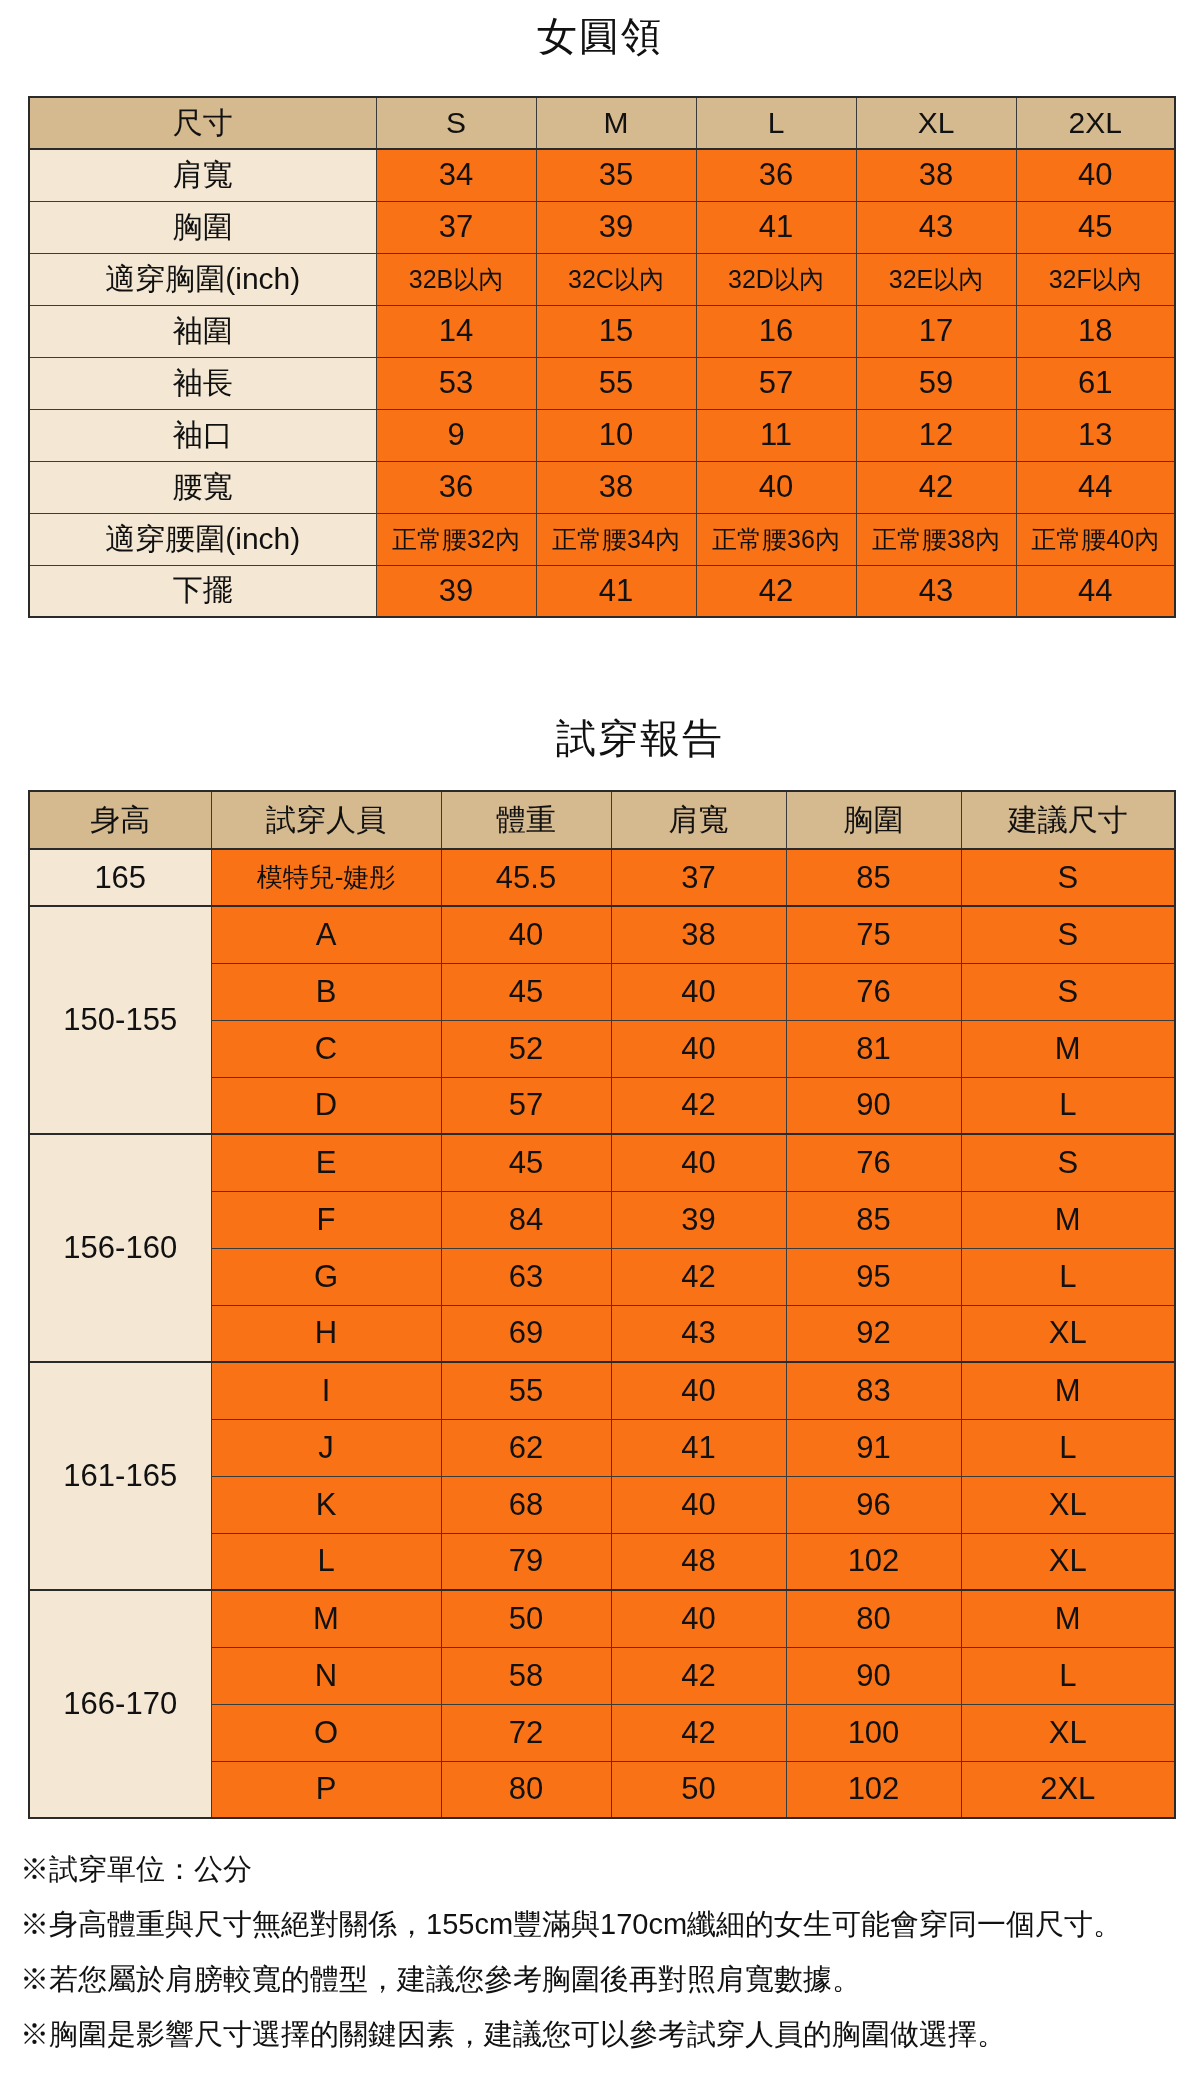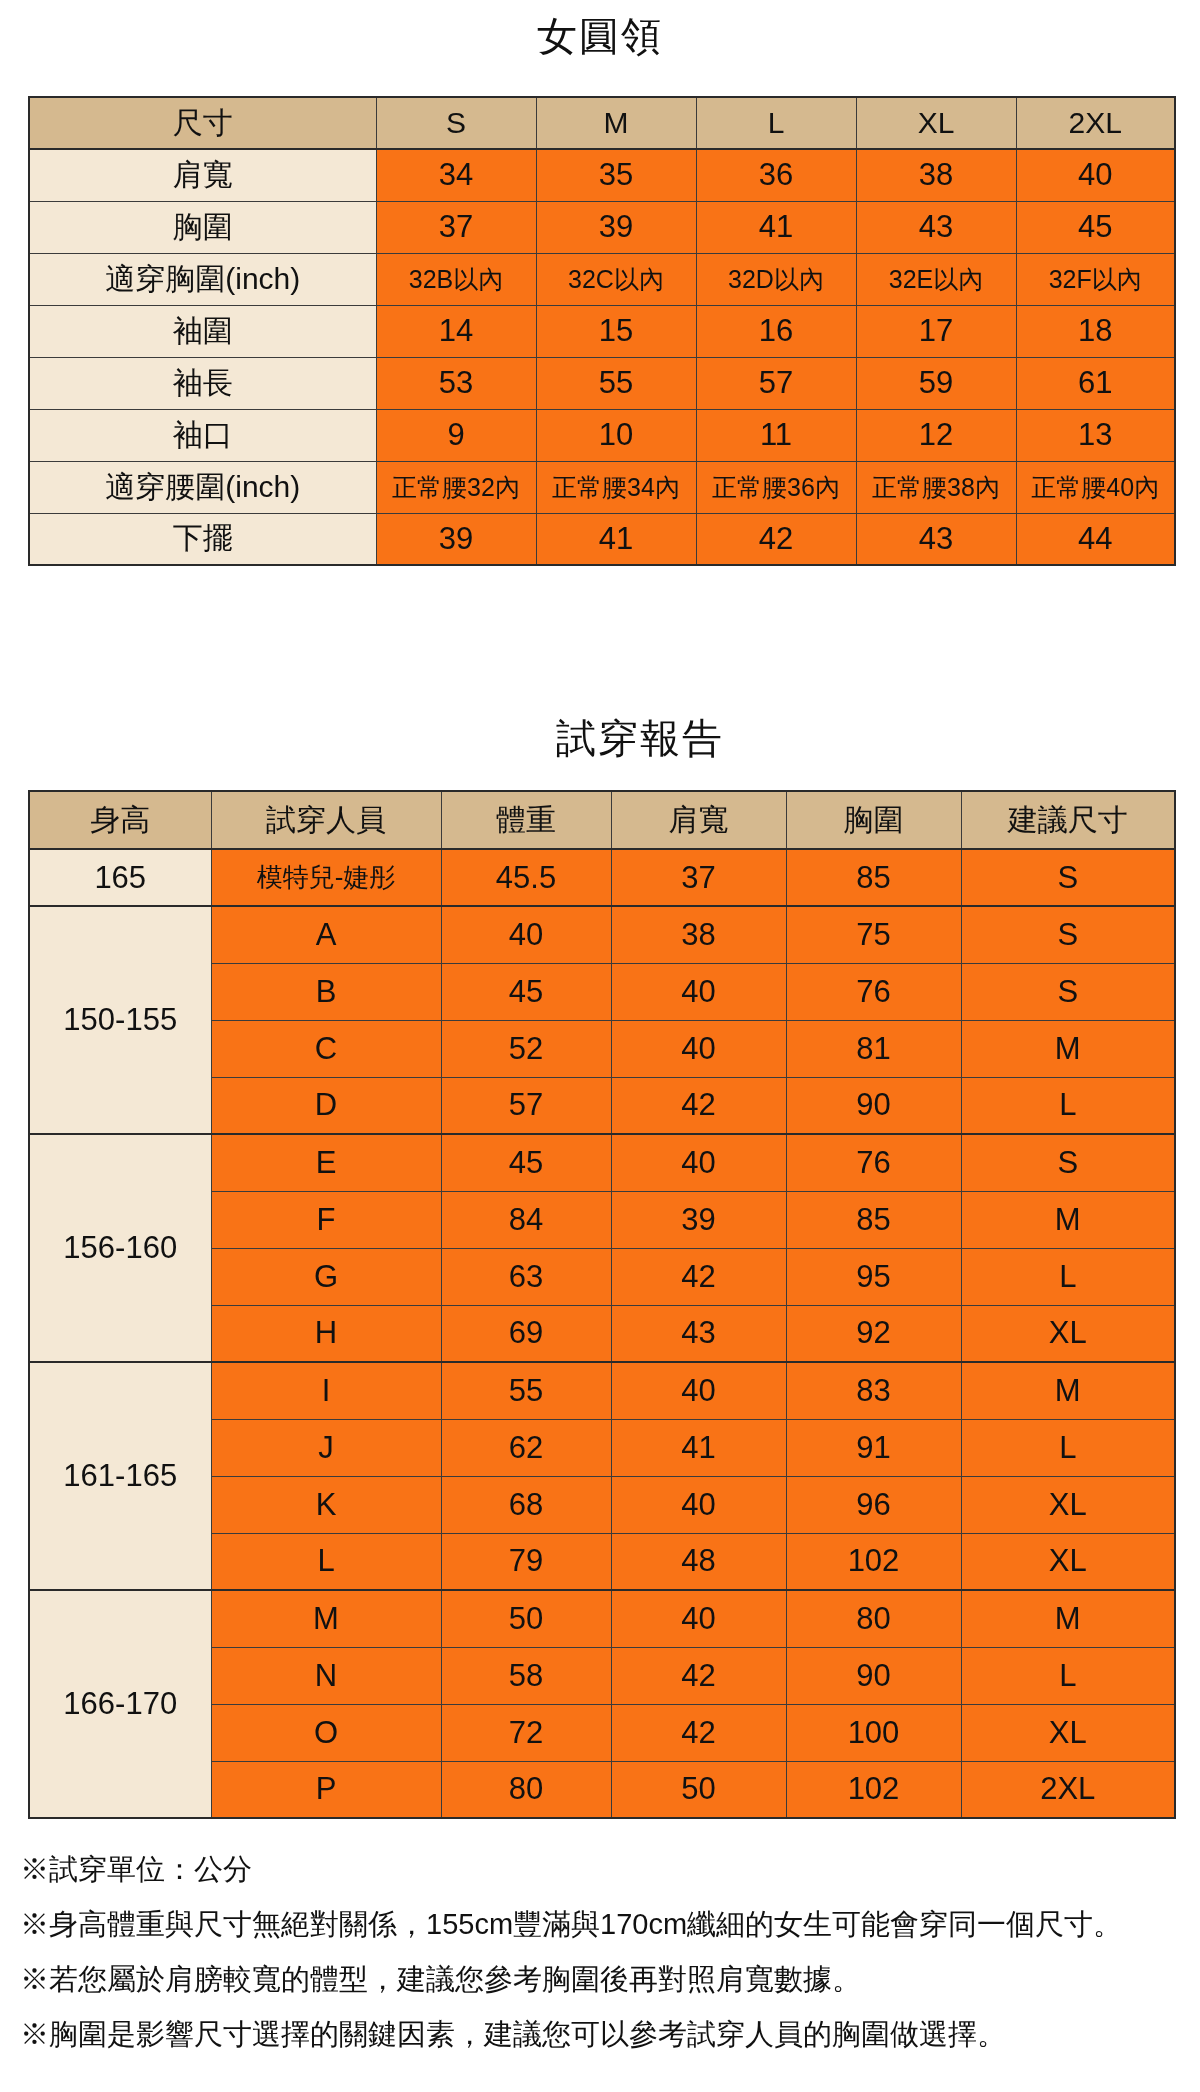--- a/index.html
+++ b/index.html
@@ -100,20 +100,28 @@
   </tr>
   <tr>
     <td class="beige lbl">袖口</td>
     <td class="val">9</td>
     <td class="val">10</td>
     <td class="val">11</td>
     <td class="val">12</td>
     <td class="val">13</td>
   </tr>
   <tr>
+    <td class="beige lbl">腰寬</td>
+    <td class="val">36</td>
+    <td class="val">38</td>
+    <td class="val">40</td>
+    <td class="val">42</td>
+    <td class="val">44</td>
+  </tr>
+  <tr>
     <td class="beige lbl">適穿腰圍(inch)</td>
     <td class="small">正常腰32內</td>
     <td class="small">正常腰34內</td>
     <td class="small">正常腰36內</td>
     <td class="small">正常腰38內</td>
     <td class="small">正常腰40內</td>
   </tr>
   <tr>
     <td class="beige lbl">下擺</td>
     <td class="val">39</td>

